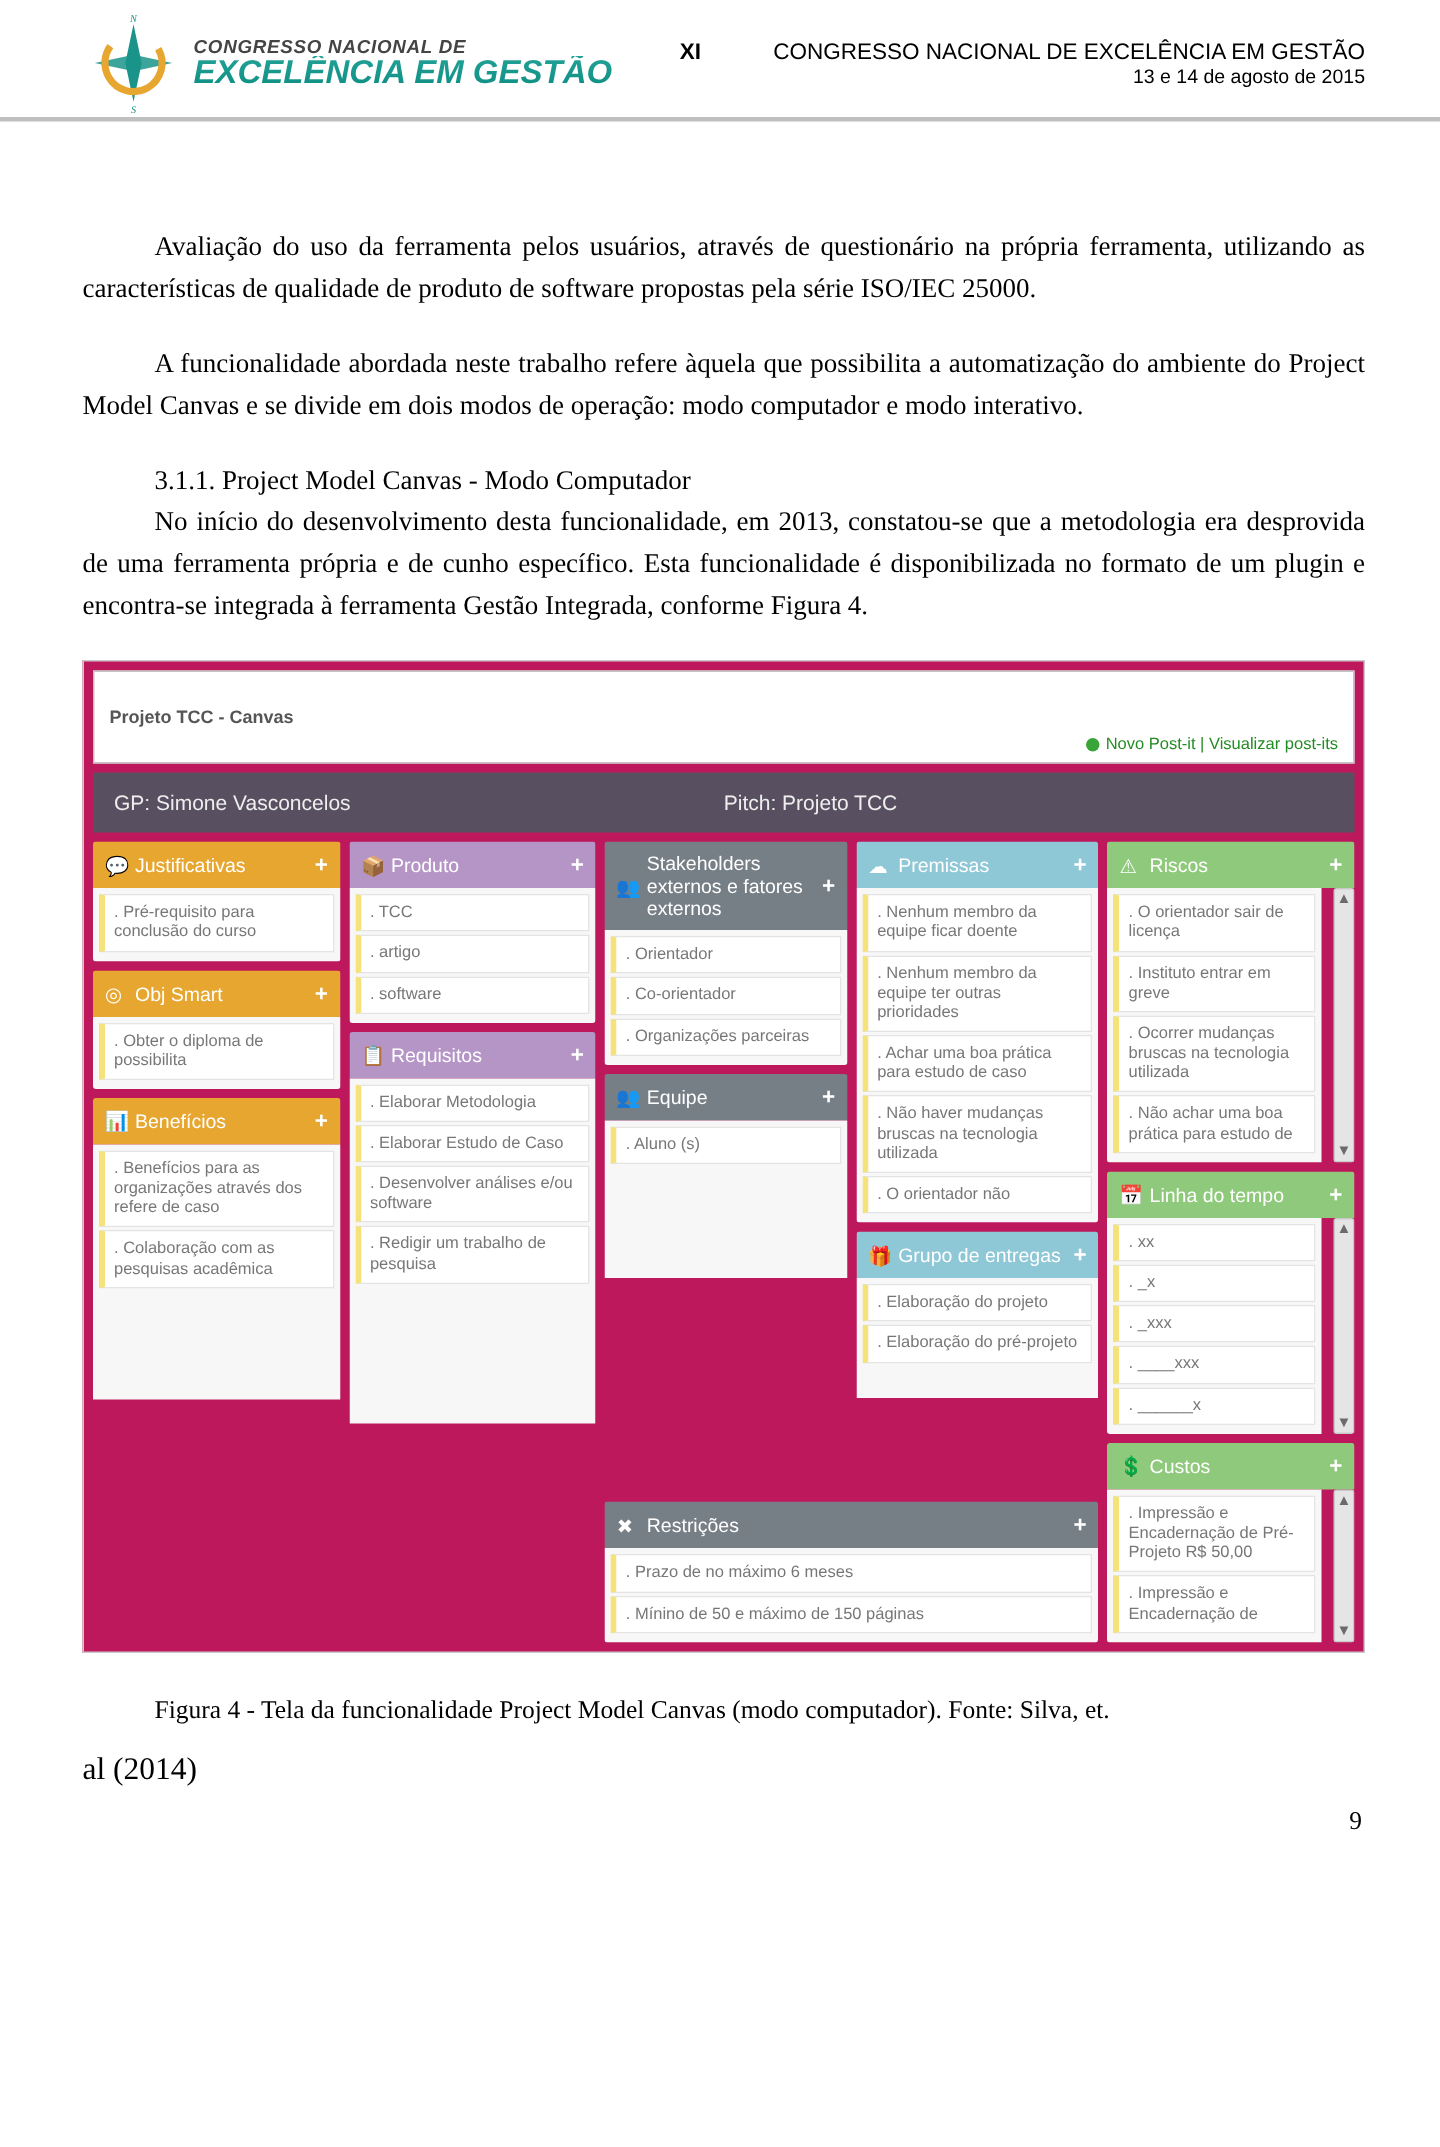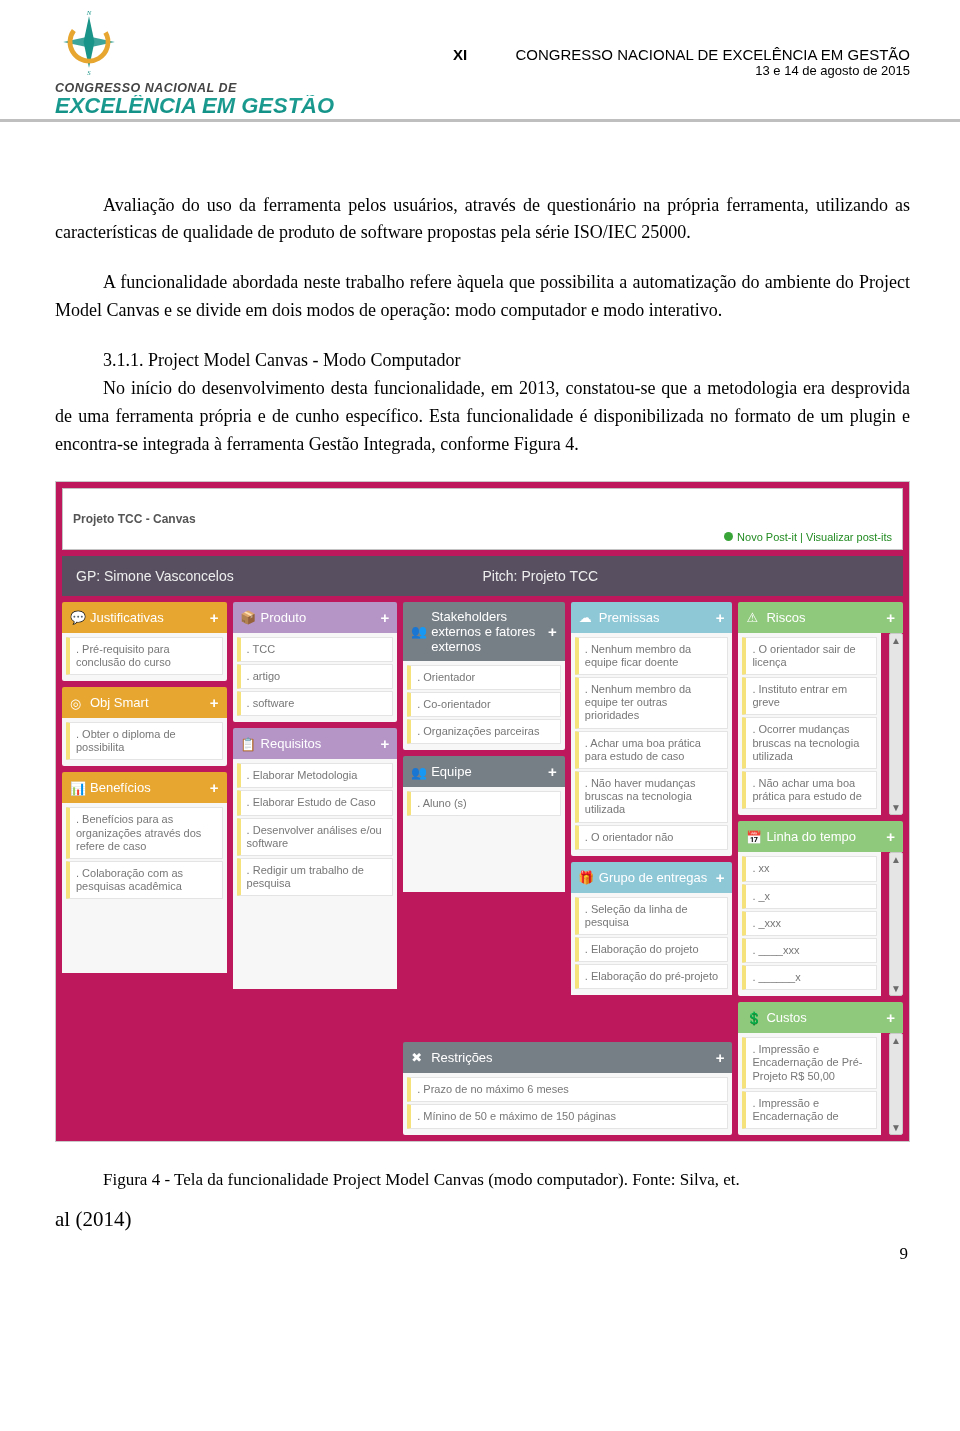--- a/index.html
+++ b/index.html
@@ -9,21 +9,21 @@
     color: #000;
     background: #fff;
     width: 960px;
   }
   .page { width: 960px; padding: 0 50px 30px 55px; }
   .top-band {
     display: flex; justify-content: space-between; align-items: center;
     border-bottom: 3px solid #bfbfbf; padding: 8px 0 2px 0; margin: 0 -50px 0 -55px;
     padding-left: 55px; padding-right: 50px;
   }
-  .logo-block { display: flex; align-items: flex-start; gap: 6px; flex-direction: column; }
+  .logo-block { display: flex; align-items: center; gap: 6px; }
   .compass { width: 68px; height: 68px; position: relative; }
   .compass svg { width: 100%; height: 100%; }
   .logo-text { line-height: 1; font-family: "Trebuchet MS", Arial, sans-serif; color:#444; font-style: italic;}
   .logo-text .l1 { font-size: 12.5px; font-weight: 600; letter-spacing: .5px; }
   .logo-text .l2 { font-size: 22px; font-weight: 700; background: linear-gradient(#22a197,#0f8f84); -webkit-background-clip:text; background-clip:text; color:transparent;}
   .hdr-right { text-align: right; font-family: Arial, sans-serif; }
   .hdr-right .t { font-size: 15px; font-weight: bold; }
   .hdr-right .t b { font-weight: normal; margin-left: 44px; }
   .hdr-right .d { font-size: 13px; }
   .body-text { margin-top: 70px; font-size: 18px; line-height: 1.55; text-align: justify; }
@@ -228,21 +228,20 @@
               </div>
               <div class="box" style="flex:1">
                 <div class="box-h c-blue">
                   <span class="ttl">
                       <span class="ic">🎁</span>
                       <span>Grupo de entregas</span>
                     </span>
                   <span class="plus">+</span>
                 </div>
                 <div class="box-b" style="min-height:80px">
-                    <div class="note y">. Seleção da linha de pesquisa</div>
                     <div class="note y">. Elaboração do projeto</div>
                     <div class="note y">. Elaboração do pré-projeto</div>
                   </div>
               </div>
             </div>
           </div>
           <div class="box">
             <div class="box-h c-gray">
               <span class="ttl">
                   <span class="ic">✖</span>

